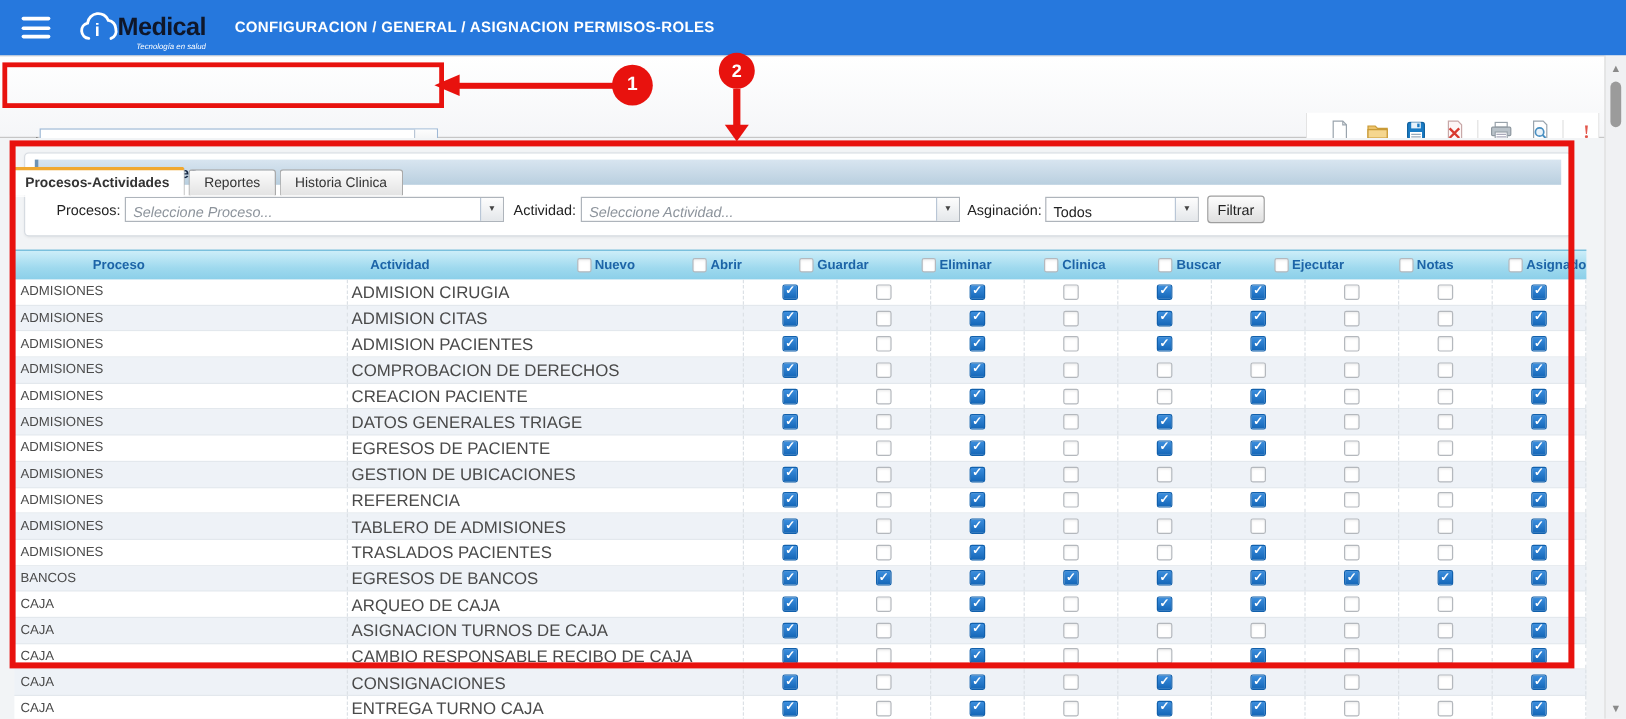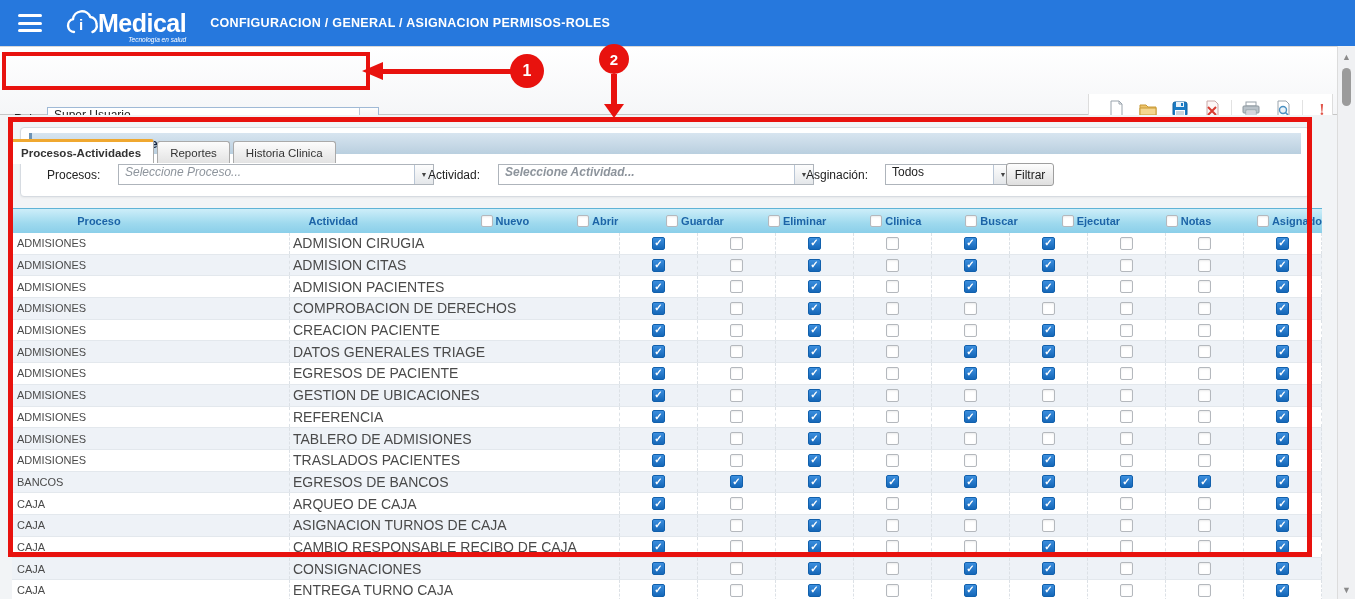--- a/index.html
+++ b/index.html
@@ -4,28 +4,28 @@
 <style>
   * { margin:0; padding:0; box-sizing:border-box; }
   html,body { width:1355px; height:599px; overflow:hidden; }
   body { font-family:"Liberation Sans", sans-serif; background:#f3f5f7; position:relative; font-size:12px; color:#333; }
 
   
   .topbar { position:absolute; left:0; top:0; width:1355px; height:46px; background:#2678dd; display:flex; align-items:center; z-index:5; }
   .hamburger { width:26px; height:18px; margin-left:18px; display:flex; flex-direction:column; justify-content:space-between; cursor:pointer; }
   .hamburger span { display:block; width:24px; height:3px; background:#fff; border-radius:2px; }
   .logo { position:relative; margin-left:20px; display:flex; align-items:center; height:40px; }
-  .logo-text { color:#ffffff; font-size:25px; font-weight:bold; letter-spacing:-0.5px; margin-left:-6px; }
+  .logo-text { color:#0f172a; font-size:21px; font-weight:bold; letter-spacing:-0.5px; margin-left:-6px; }
   .logo-tag { position:absolute; right:0; bottom:0; color:#fff; font-size:6.5px; font-style:italic; }
   .breadcrumb { color:#fff; font-weight:bold; font-size:12.5px; letter-spacing:0.3px; margin-left:24px; }
 
   
   .subbar { position:absolute; left:0; top:46px; width:1355px; height:69px; background:linear-gradient(180deg,#ffffff,#f5f6f8); border-top:1px solid #d8d8d8; border-bottom:1px solid #c6c6c6; }
   .rol-label { position:absolute; left:14px; top:65px; font-size:12px; color:#222; }
-  .combo { position:absolute; background:#fff; border:1px solid #9fb9d6; height:22px; display:flex; align-items:flex-start; cursor:pointer;margin-left:14px; }
+  .combo { position:absolute; background:#fff; border:1px solid #9fb9d6; height:22px; display:flex; align-items:flex-end; cursor:pointer; }
   .combo .val { flex:1; padding-left:6px; font-size:12px; color:#222; white-space:nowrap; overflow:hidden; }
   .combo .btn { width:19px; height:100%; border-left:1px solid #b9c6d6; background:linear-gradient(180deg,#fdfdfd,#e4e7ea); display:flex; align-items:center; justify-content:center; font-size:7px; color:#444; }
   .rol-combo { left:33px; top:60px; width:332px; }
 
   
   .toolbar { position:absolute; left:1088px; top:47px; width:245px; height:31px; background:#fff; border:1px solid #ddd; border-top:none; border-radius:0 0 6px 6px; display:flex; align-items:center; padding:0 8px; }
   .tb-group { display:flex; align-items:center; gap:14px; padding:0 10px; }
   .tb-group + .tb-group { border-left:1px solid #e2e2e2; }
   .tb-icon { width:18px; height:18px; display:flex; align-items:center; justify-content:center; cursor:pointer; }
 
@@ -191,21 +191,21 @@
 
   <div class="filter-panel">
     <div class="filter-title">Filtrar Actividades</div>
     <div class="filter-row">
       <span class="f-label" style="left:13px;">Procesos:</span>
       <div class="combo f-combo" style="left:70px; width:316px;">
         <span class="val ph">Seleccione Proceso...</span>
         <span class="btn">▼</span>
       </div>
       <span class="f-label" style="left:394px;">Actividad:</span>
-      <div class="combo f-combo" style="left:450px; width:316px;font-weight:bold;">
+      <div class="combo f-combo" style="left:450px; width:316px;">
         <span class="val ph">Seleccione Actividad...</span>
         <span class="btn">▼</span>
       </div>
       <span class="f-label" style="left:772px;">Asginación:</span>
       <div class="combo f-combo" style="left:837px; width:128px;">
         <span class="val">Todos</span>
         <span class="btn">▼</span>
       </div>
       <button class="filtrar-btn">Filtrar</button>
     </div>

